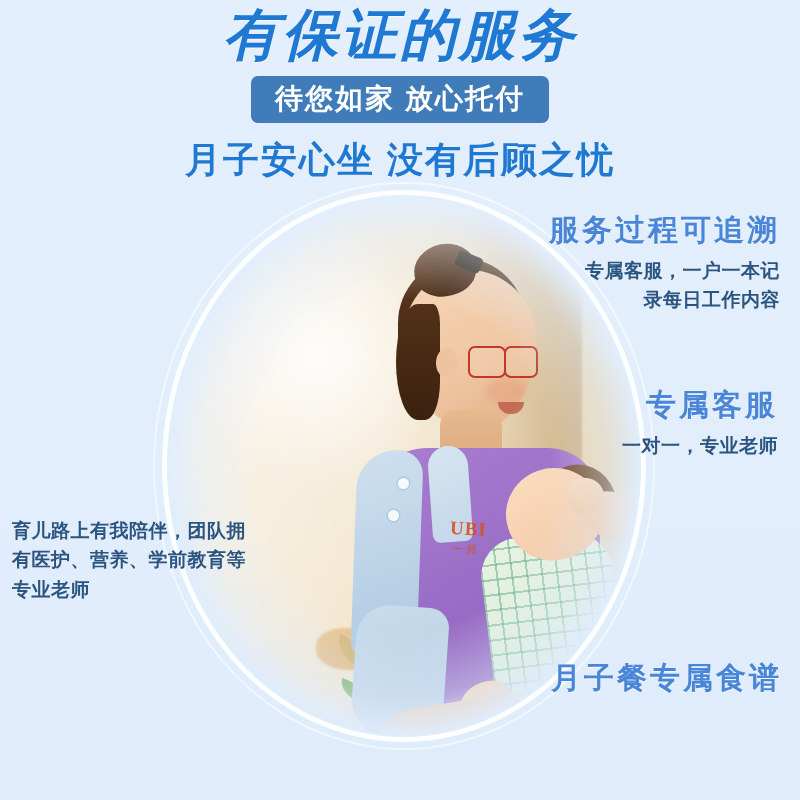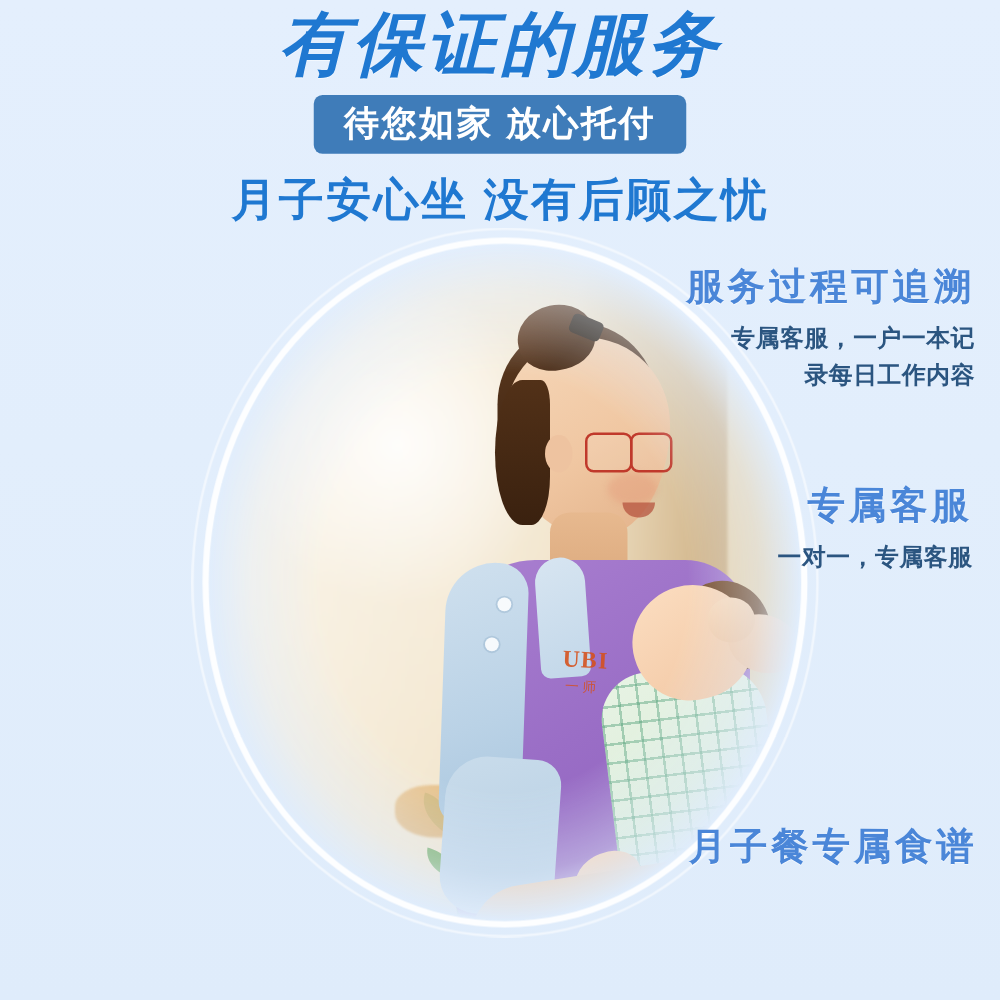--- a/index.html
+++ b/index.html
@@ -499,23 +499,26 @@
 
   <div class="feature right f-traceable">
     <h3>服务过程可追溯</h3>
     <p>专属客服，一户一本记
 录每日工作内容</p>
   </div>
 
 
   <div class="feature right f-service">
     <h3>专属客服</h3>
-    <p>一对一，专属客服</p>
+    <p>一对一，专业老师</p>
   </div>
 
   <div class="feature f-team">
+    <p>育儿路上有我陪伴，团队拥
+有医护、营养、学前教育等
+专业老师</p>
   </div>
 
   <div class="feature right f-meal">
     <h3>月子餐专属食谱</h3>
   </div>
 
 </div>
 
 </body></html>

